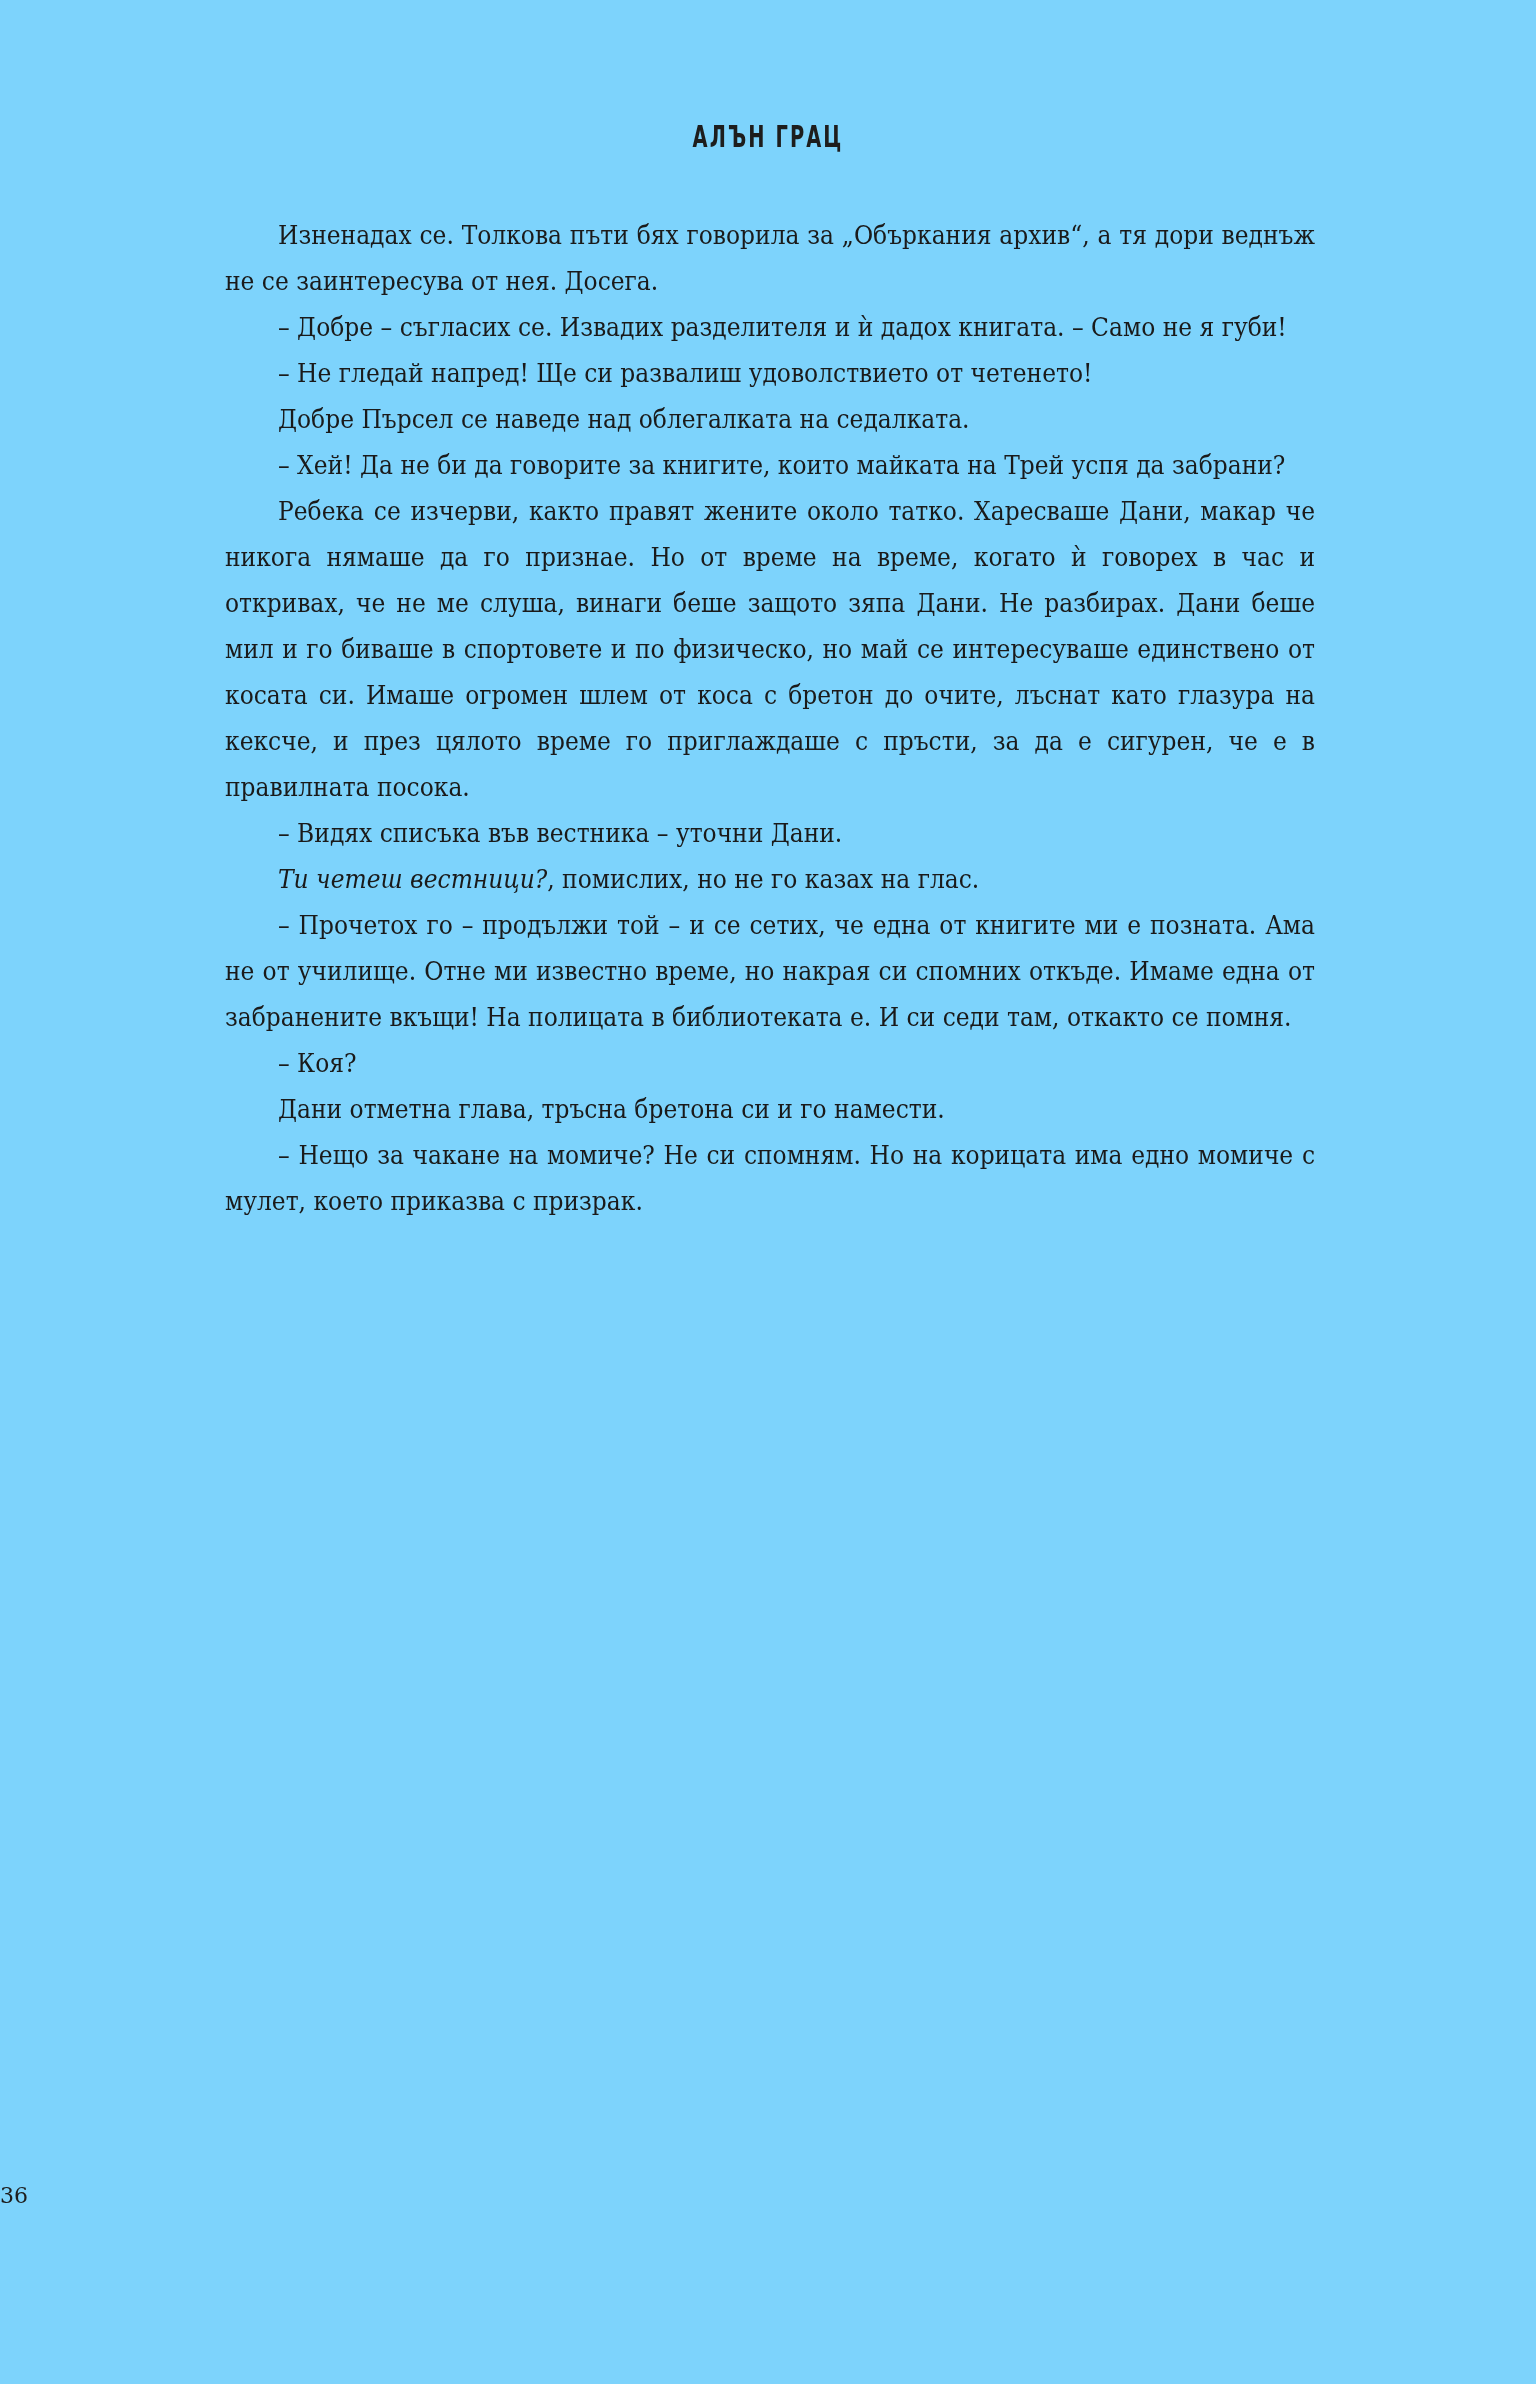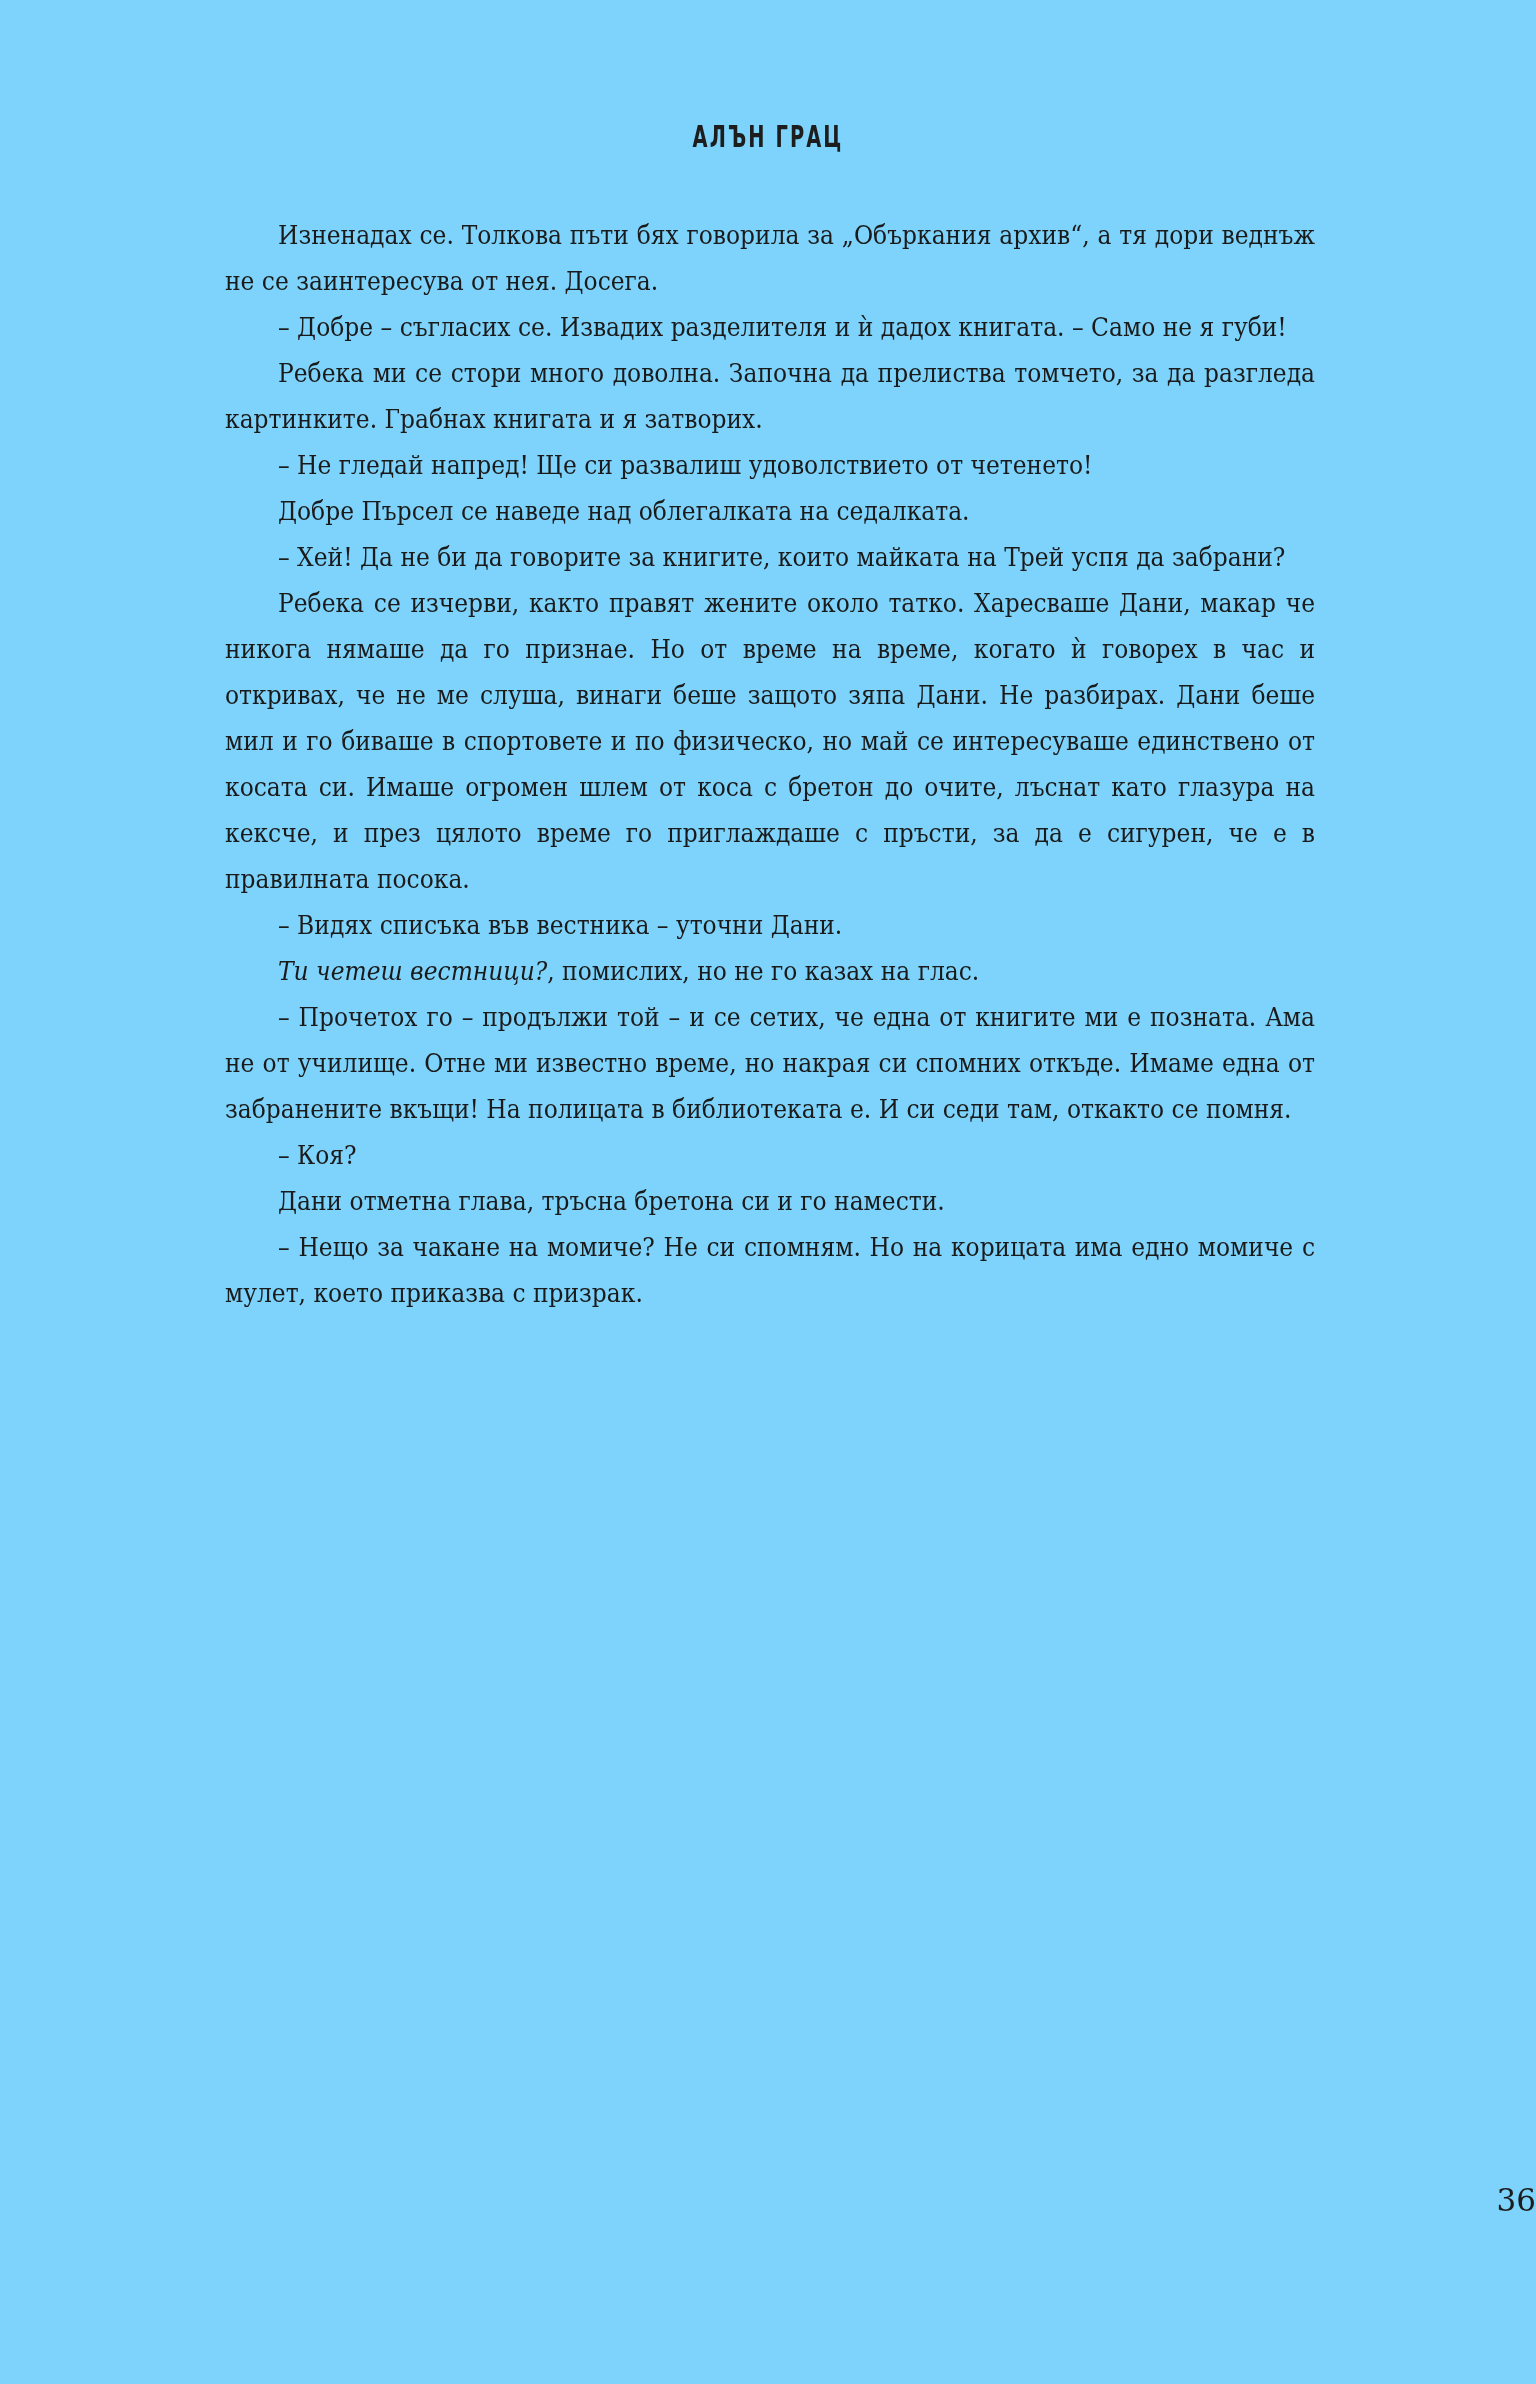--- a/index.html
+++ b/index.html
@@ -68,39 +68,38 @@
     font-style: italic;
     margin-top: 32px;
   }
 
   
   .folio {
     position: absolute;
     top: 2185px;
     left: 0;
     width: 100%;
-    text-align: right;
+    text-align: left;
     font-family: "DejaVu Serif", "Liberation Serif", serif;
-    font-size: 31px;
+    font-size: 22px;
     color: #1d1d1d;
     line-height: 1;
   }
 </style>
 </head>
 <body>
 
 <div class="page">
 
   <div class="running-head">АЛЪН ГРАЦ</div>
 
   <div class="text-column">
 
     <p class="para">Изненадах се. Толкова пъти бях говорила за „Объркания архив“, а тя дори веднъж не се заинтересува от нея. Досега.</p>
     <p class="para">– Добре – съгласих се. Извадих разделителя и ѝ дадох книгата. – Само не я губи!</p>
-    <p class="para">Ребека ми се стори много доволна. Започна да прелиства томчето, за да разгледа картинките. Грабнах книгата и я затворих.</p>
     <p class="para">– Не гледай напред! Ще си развалиш удоволствието от четенето!</p>
     <p class="para">Добре Пърсел се наведе над облегалката на седалката.</p>
     <p class="para">– Хей! Да не би да говорите за книгите, които майката на Трей успя да забрани?</p>
     <p class="para">Ребека се изчерви, както правят жените около татко. Харесваше Дани, макар че никога нямаше да го признае. Но от време на време, когато ѝ говорех в час и откривах, че не ме слуша, винаги беше защото зяпа Дани. Не разбирах. Дани беше мил и го биваше в спортовете и по физическо, но май се интересуваше единствено от косата си. Имаше огромен шлем от коса с бретон до очите, лъснат като глазура на кексче, и през цялото време го приглаждаше с пръсти, за да е сигурен, че е в правилната посока.</p>
     <p class="para">– Видях списъка във вестника – уточни Дани.</p>
 
     <p class="para">
       <em>Ти четеш вестници?</em><span>, помислих, но не го казах на глас.</span>
     </p>
 

